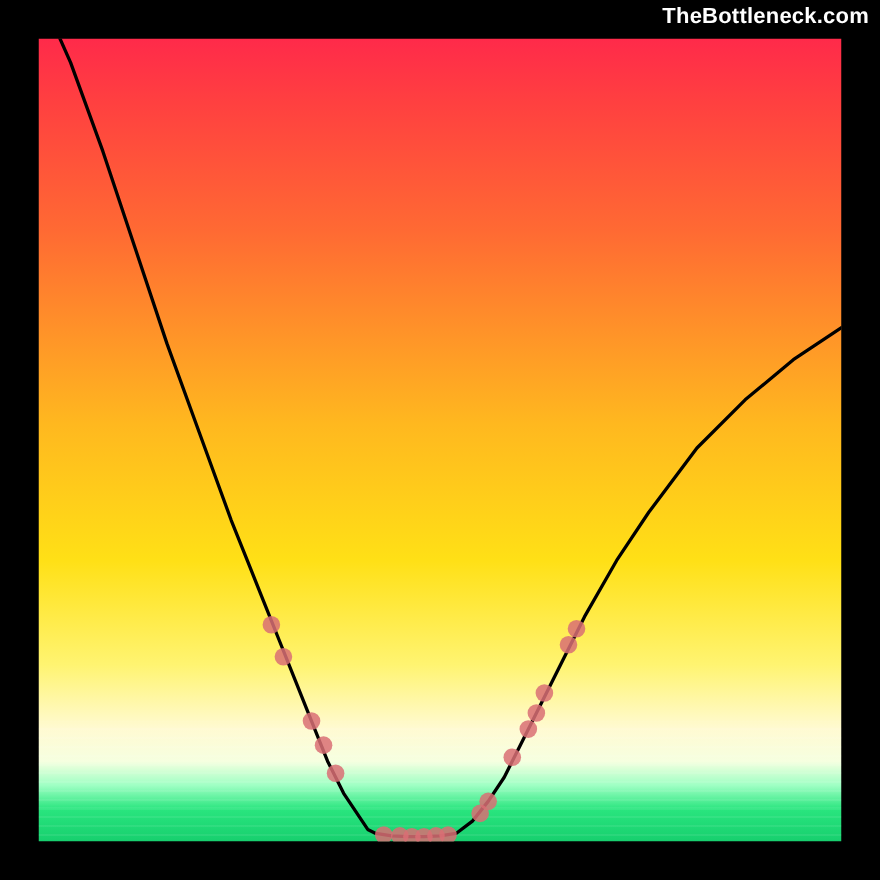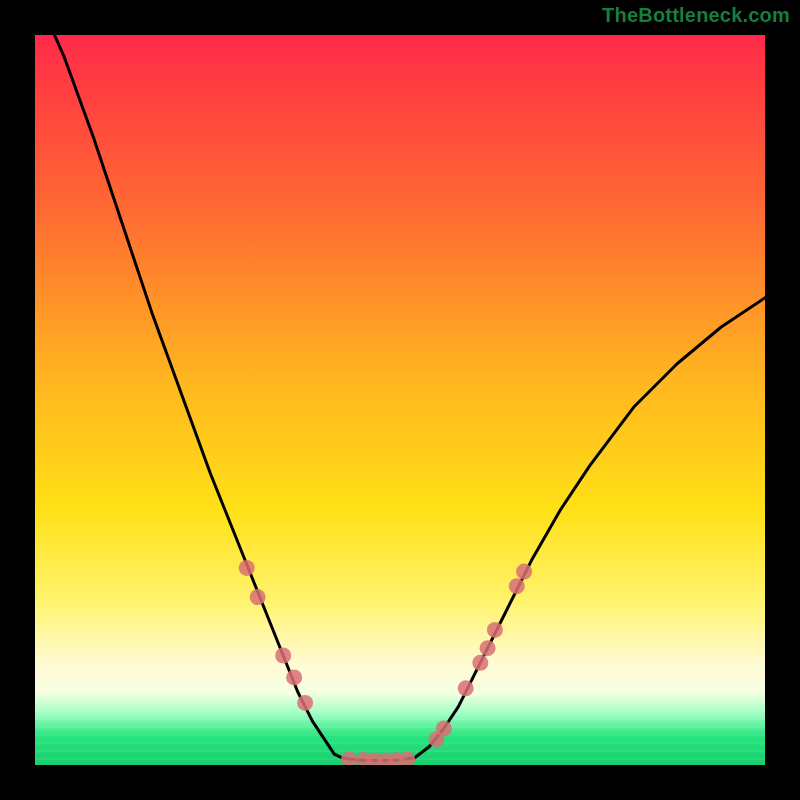--- a/index.html
+++ b/index.html
@@ -14,21 +14,21 @@
   .stage {
     position: relative;
     width: 800px;
     height: 800px;
     background: #000;
   }
   .watermark {
     position: absolute;
     top: 4px;
     right: 10px;
-    color: #15803d;
+    color: #ffffff;
     font-size: 20px;
     font-weight: 600;
     letter-spacing: 0.2px;
     z-index: 50;
   }
   .plot-area {
     position: absolute;
     left: 35px;
     top: 35px;
     width: 730px;

